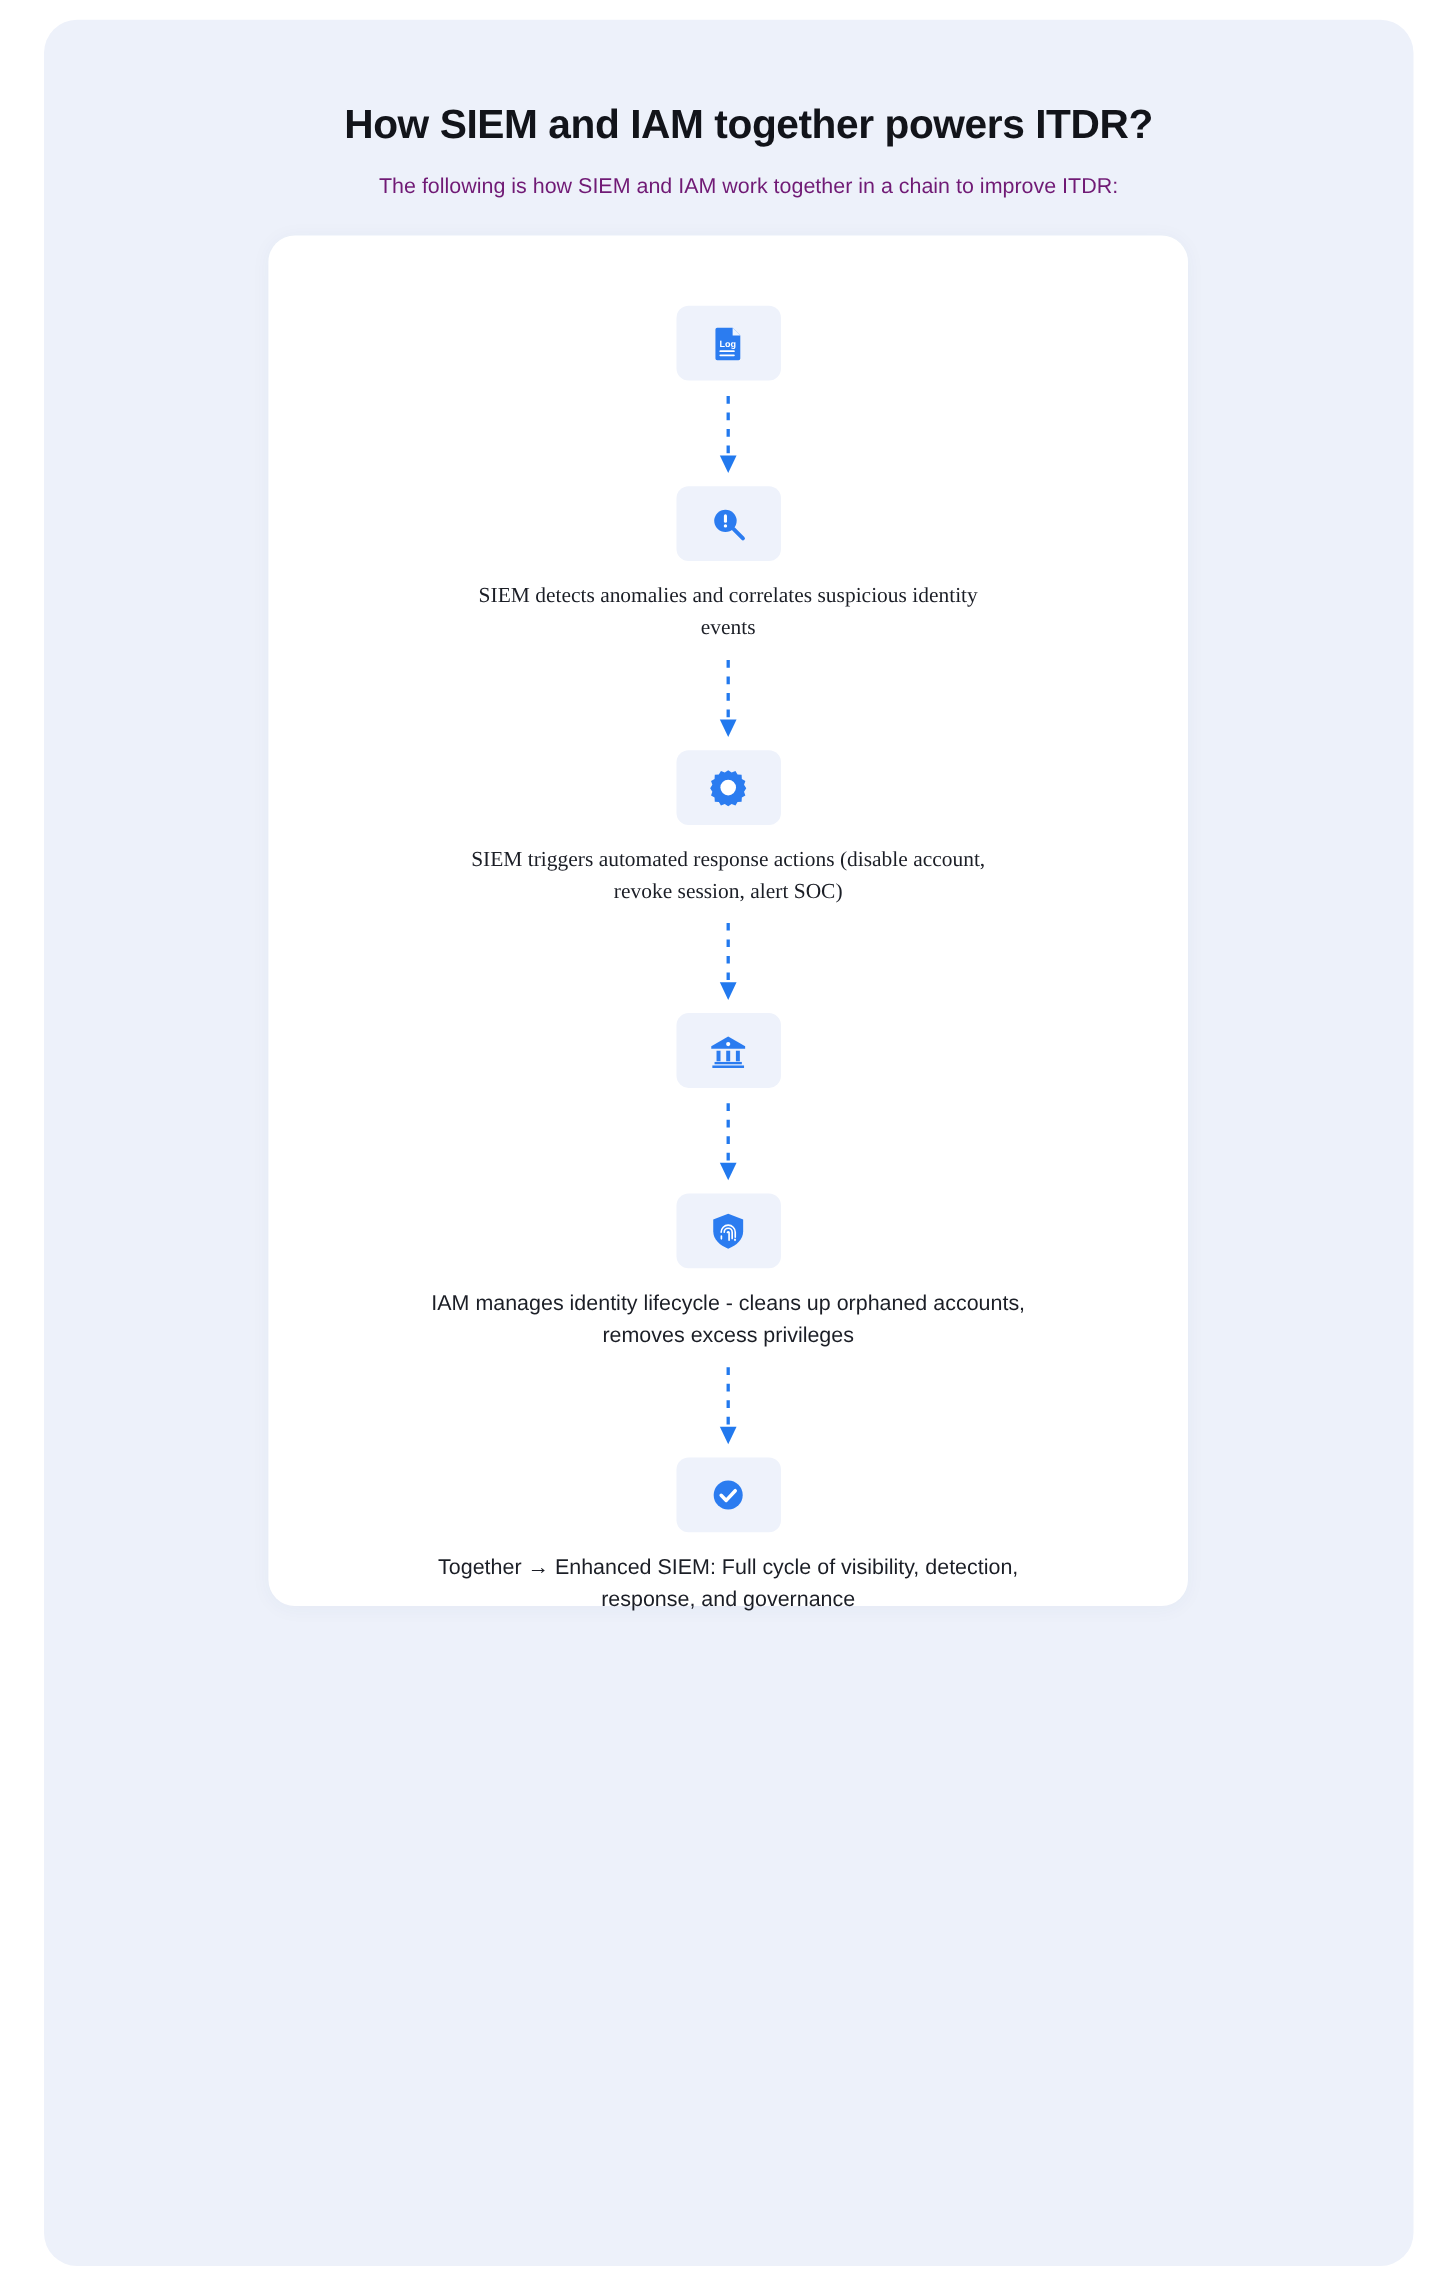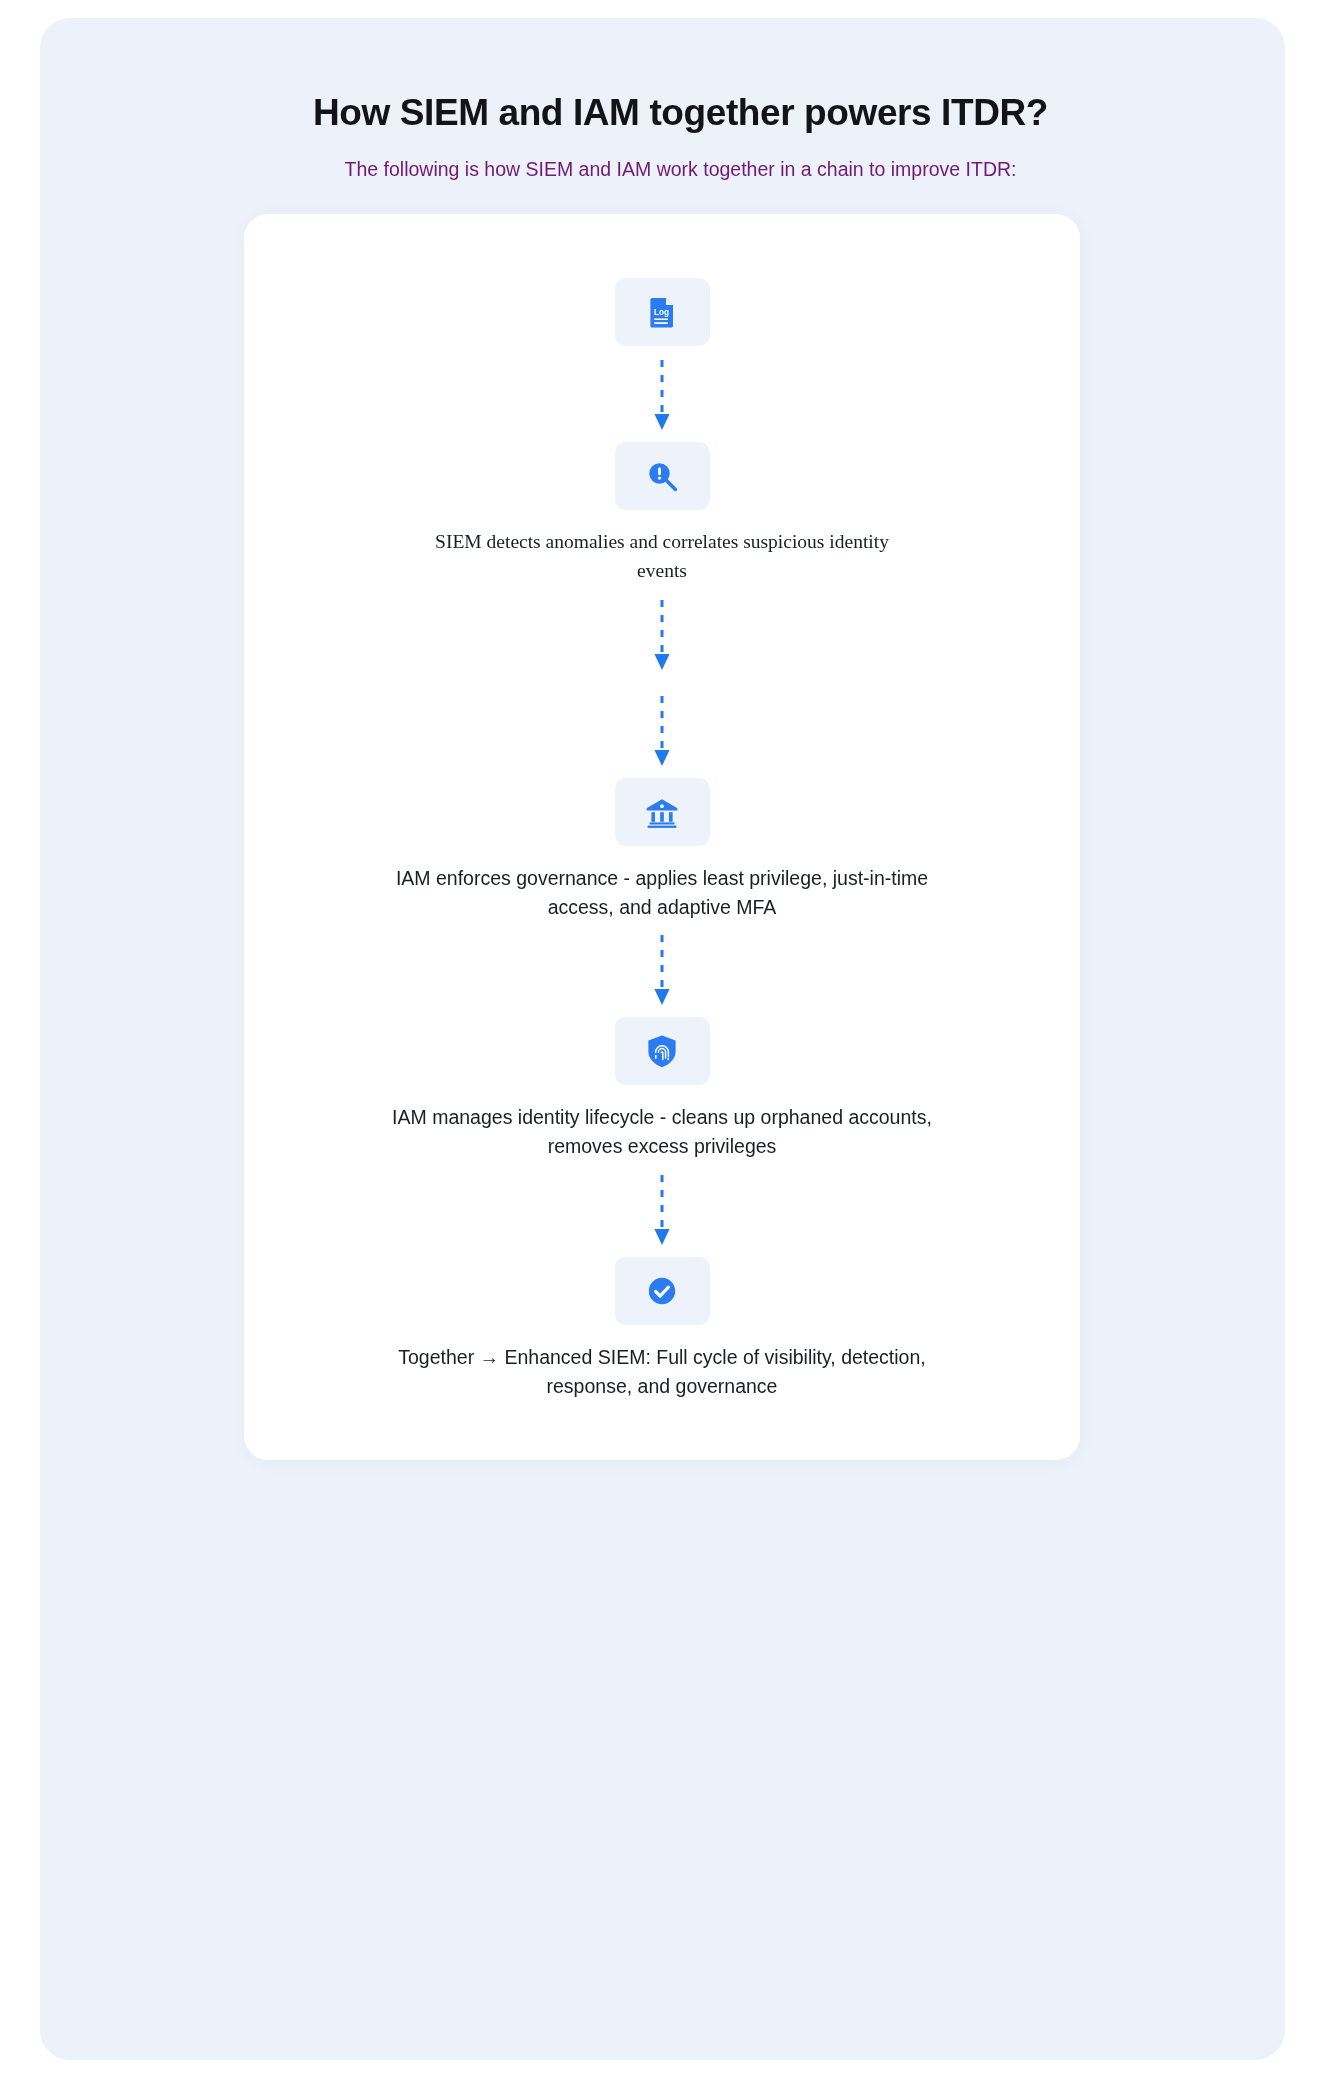--- a/index.html
+++ b/index.html
@@ -176,20 +176,31 @@
           <div class="step-label w-mid">SIEM detects anomalies and correlates suspicious identity events</div>
         </div>
 
         <div class="connector">
           <svg width="20" height="74" viewBox="0 0 20 74">
             <line x1="10" y1="2" x2="10" y2="56" stroke="#2279ee" stroke-width="3" stroke-dasharray="7 8" stroke-linecap="butt"></line>
             <polygon points="10,72 2.4,56 17.6,56" fill="#2279ee"></polygon>
           </svg>
         </div>
 
+        <div class="step">
+          <div class="icon-tile">
+            <span>
+              <svg width="40" height="40" viewBox="0 0 40 40">
+                <path fill="#2b7cf0" d="M20 4.2 l3.1 2.0 3.5 -1.2 1.9 3.2 3.7 0.2 0.2 3.7 3.2 1.9 -1.2 3.5 2.0 3.1 -2.0 3.1 1.2 3.5 -3.2 1.9 -0.2 3.7 -3.7 0.2 -1.9 3.2 -3.5 -1.2 -3.1 2.0 -3.1 -2.0 -3.5 1.2 -1.9 -3.2 -3.7 -0.2 -0.2 -3.7 -3.2 -1.9 1.2 -3.5 -2.0 -3.1 2.0 -3.1 -1.2 -3.5 3.2 -1.9 0.2 -3.7 3.7 -0.2 1.9 -3.2 3.5 1.2 z"></path>
+                <circle cx="20" cy="20" r="7.1" fill="#ffffff"></circle>
+              </svg>
+            </span>
+          </div>
+          <div class="step-label w-mid">SIEM triggers automated response actions (disable account, revoke session, alert SOC)</div>
+        </div>
 
         <div class="connector">
           <svg width="20" height="74" viewBox="0 0 20 74">
             <line x1="10" y1="2" x2="10" y2="56" stroke="#2279ee" stroke-width="3" stroke-dasharray="7 8" stroke-linecap="butt"></line>
             <polygon points="10,72 2.4,56 17.6,56" fill="#2279ee"></polygon>
           </svg>
         </div>
 
         <div class="step">
           <div class="icon-tile">
@@ -198,21 +209,20 @@
                 <path d="M20 7.2 L35.4 16.2 L35.4 18.4 L4.6 18.4 L4.6 16.2 Z" fill="#2b7cf0"></path>
                 <circle cx="20" cy="14.2" r="1.9" fill="#ffffff"></circle>
                 <rect x="9.4" y="20.2" width="3.6" height="9.6" fill="#2b7cf0"></rect>
                 <rect x="18.2" y="20.2" width="3.6" height="9.6" fill="#2b7cf0"></rect>
                 <rect x="27.0" y="20.2" width="3.6" height="9.6" fill="#2b7cf0"></rect>
                 <rect x="7.6" y="30.4" width="24.8" height="2.1" fill="#2b7cf0"></rect>
                 <rect x="5.6" y="33.6" width="28.8" height="2.3" fill="#2b7cf0"></rect>
               </svg>
             </span>
           </div>
-          <div class="step-label">IAM enforces governance - applies least privilege, just-in-time access, and adaptive MFA</div>
         </div>
 
         <div class="connector">
           <svg width="20" height="74" viewBox="0 0 20 74">
             <line x1="10" y1="2" x2="10" y2="56" stroke="#2279ee" stroke-width="3" stroke-dasharray="7 8" stroke-linecap="butt"></line>
             <polygon points="10,72 2.4,56 17.6,56" fill="#2279ee"></polygon>
           </svg>
         </div>
 
         <div class="step">

